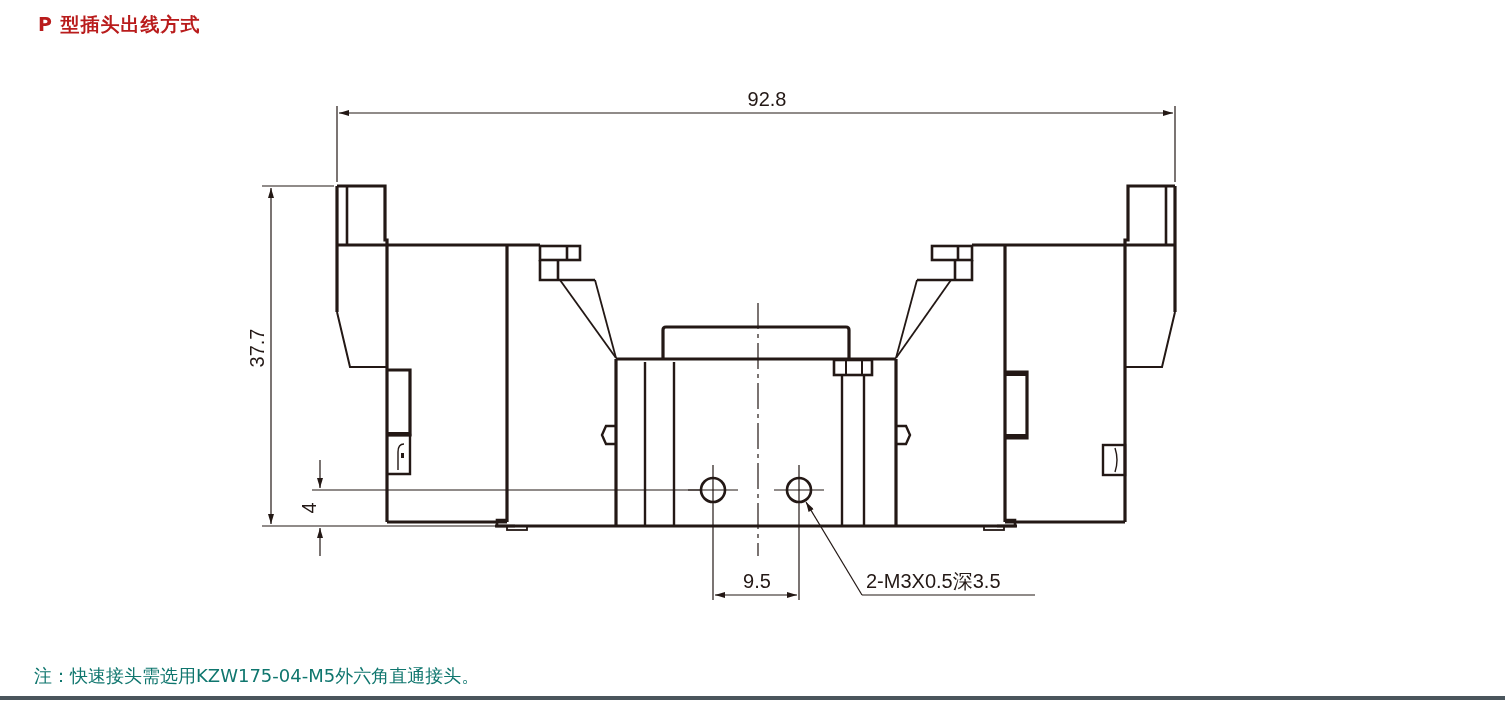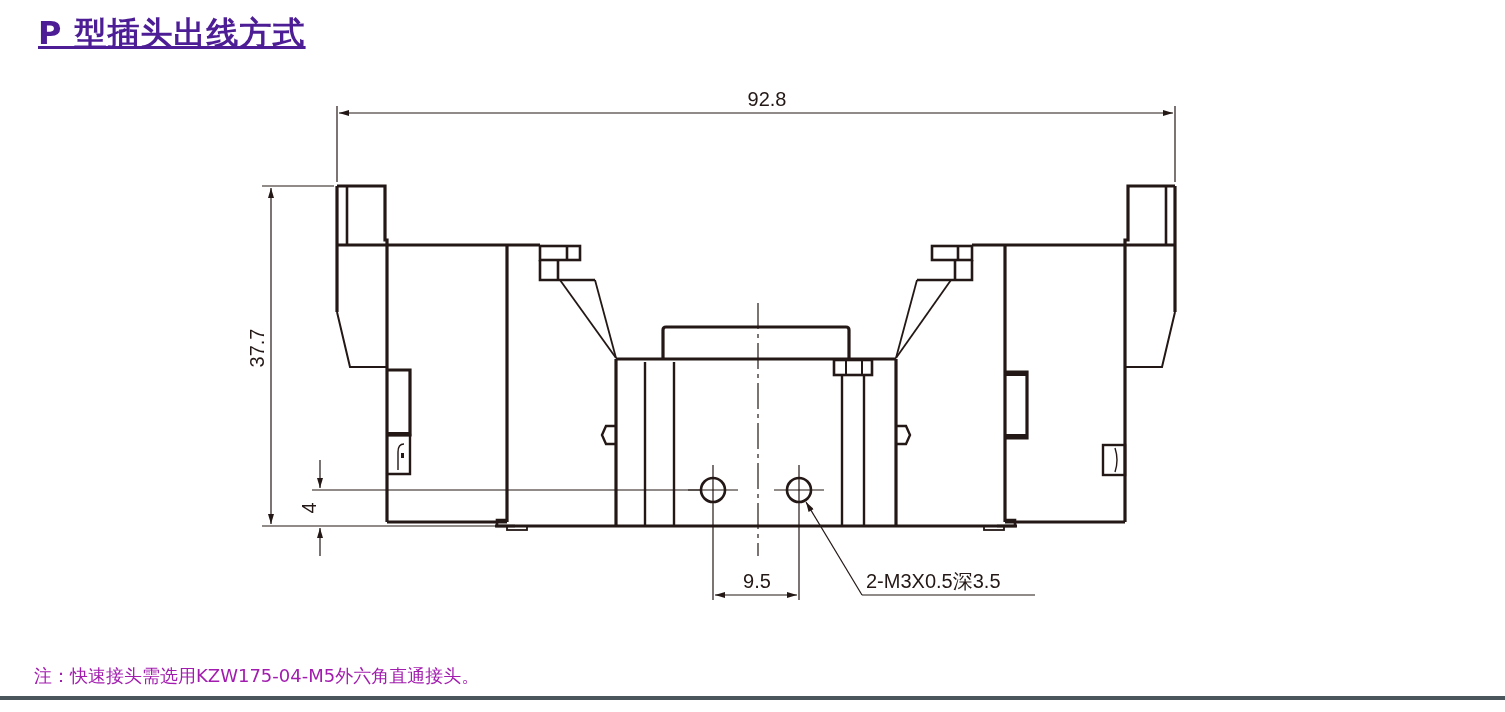--- a/index.html
+++ b/index.html
@@ -1,18 +1,18 @@
 <!DOCTYPE html>
 <html><head>
 <meta charset="utf-8">
 <style>
   html, body { margin: 0; padding: 0; background: #ffffff; }
   body { width: 1505px; height: 712px; position: relative; overflow: hidden; font-family: "DejaVu Sans", "Liberation Sans", sans-serif; }
-  .title { position: absolute; left: 38px; top: 12px; font-size: 32px; font-weight: bold; color: #4c1d95; letter-spacing: 1px; text-decoration: underline; }
-  .note { position: absolute; left: 34px; top: 664px; font-size: 18px; color: #a21caf; }
+  .title { position: absolute; left: 38px; top: 12px; font-size: 19px; font-weight: bold; color: #b91c1c; letter-spacing: 1px; }
+  .note { position: absolute; left: 34px; top: 664px; font-size: 18px; color: #0f766e; }
   .bottom-bar { position: absolute; left: 0; top: 696px; width: 1505px; height: 4px; background: #4a555c; }
   svg.drawing { position: absolute; left: 0; top: 0; }
   .dim-text { font-family: "Liberation Sans", "DejaVu Sans", sans-serif; font-size: 20px; fill: #231815; }
 </style>
 </head>
 <body>
 
 <div class="title">P 型插头出线方式</div>
 
 <svg class="drawing" width="1505" height="712" viewBox="0 0 1505 712" xmlns="http://www.w3.org/2000/svg">

